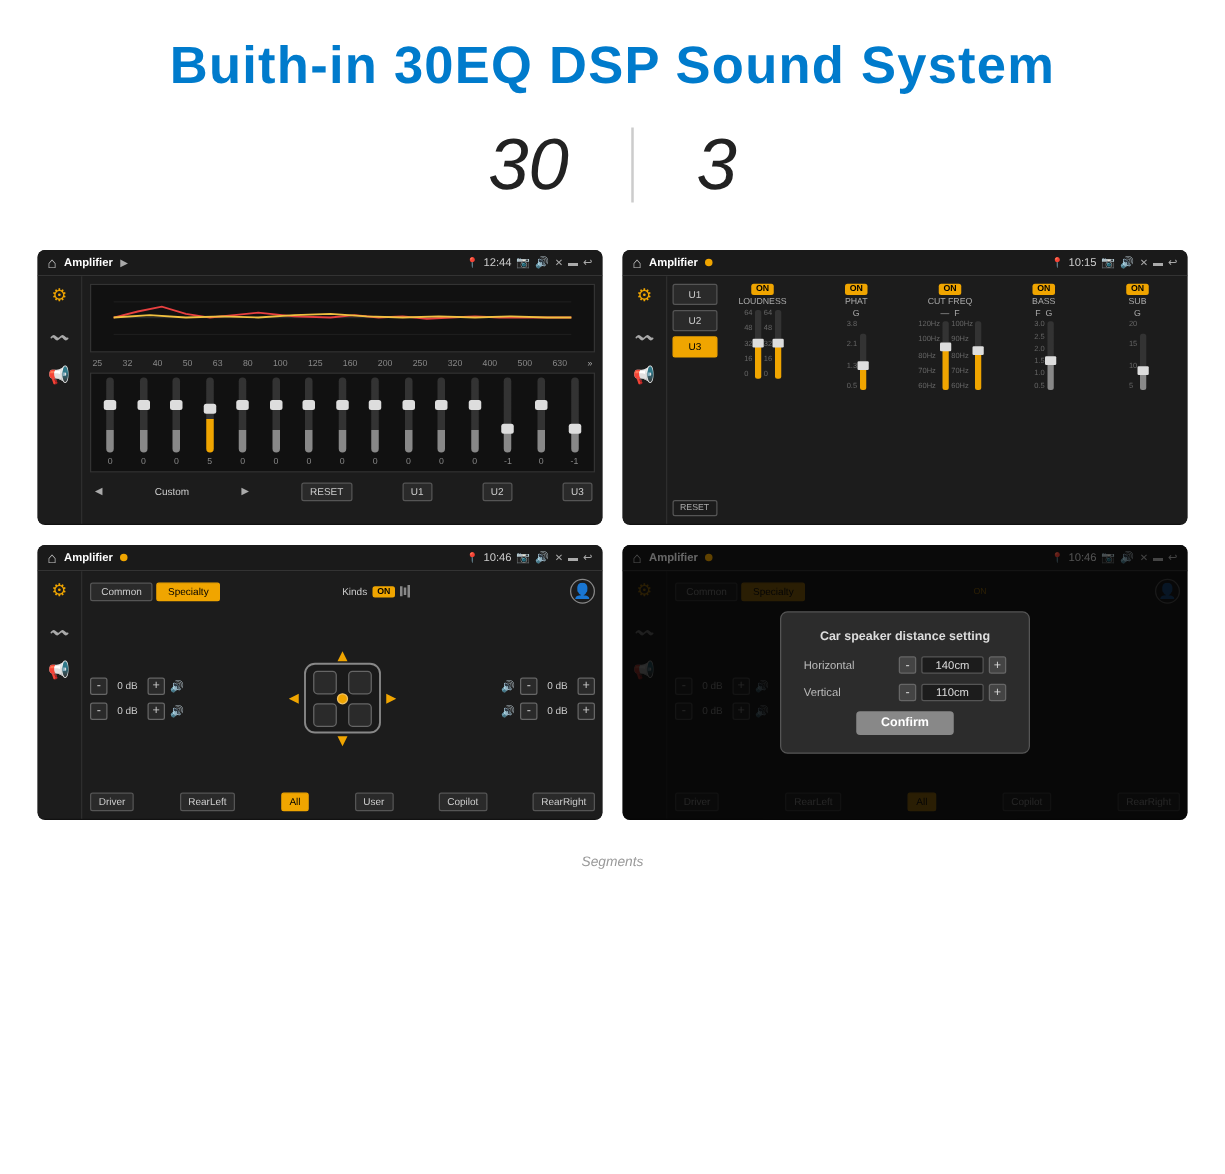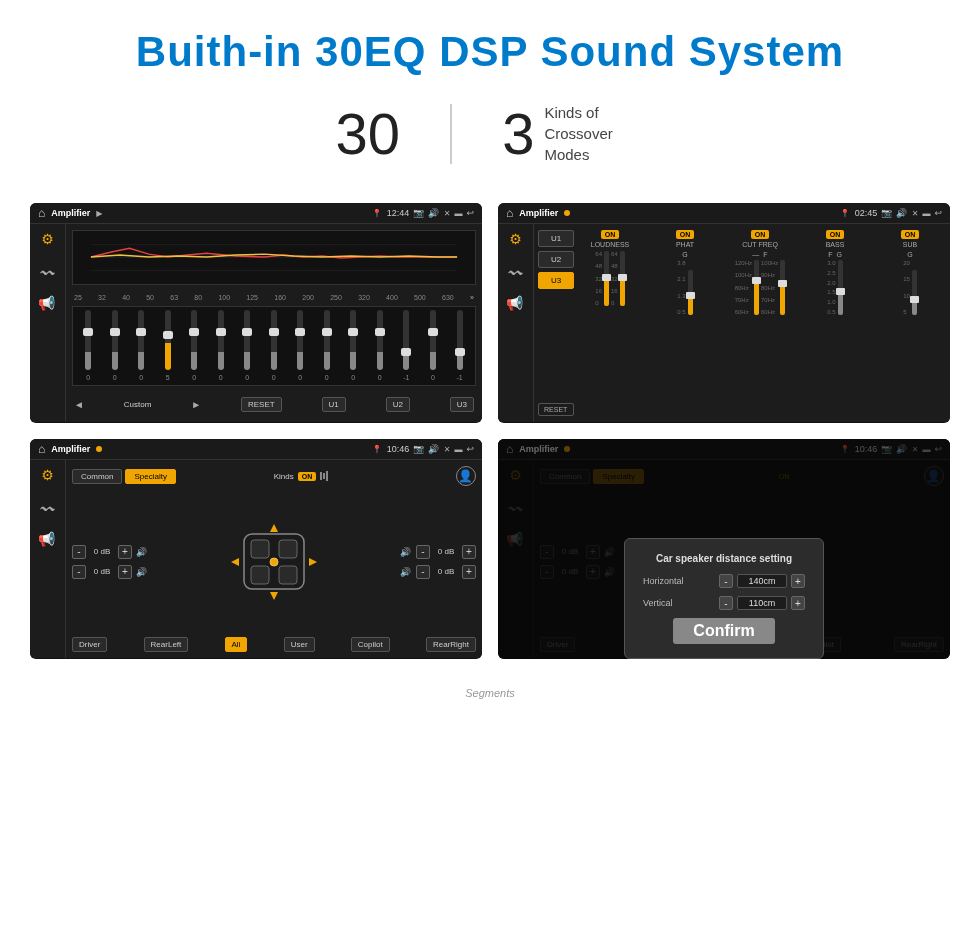--- a/index.html
+++ b/index.html
@@ -29,20 +29,21 @@
       justify-content: center;
       align-items: center;
       gap: 0;
       padding: 10px 0 28px;
     }
     .stat-item {
       display: flex;
       align-items: center;
       gap: 10px;
       padding: 0 50px;
+      font-style: italic;
     }
     .stat-number {
       font-size: 58px;
       font-weight: 300;
       color: #222;
       line-height: 1;
     }
     .stat-label {
       font-size: 15px;
       color: #444;
@@ -116,21 +117,20 @@
     }
     .sidebar-icon.active { color: #f0a500; }
 
     
     .main-content {
       flex: 1;
       display: flex;
       flex-direction: column;
       padding: 6px;
       background: #1c1c1c;
-      justify-content: space-between;
     }
 
     
     .eq-chart {
       background: #111;
       border: 1px solid #333;
       height: 55px;
       margin-bottom: 6px;
       position: relative;
       overflow: hidden;
@@ -376,21 +376,21 @@
       color: #000;
       border-color: #f0a500;
     }
 
     
     .dialog-overlay {
       position: absolute;
       top: 0; left: 0; right: 0; bottom: 0;
       background: rgba(0,0,0,0.6);
       display: flex;
-      align-items: flex-end;
+      align-items: center;
       justify-content: center;
       z-index: 10;
     }
     .dialog-box {
       background: #2c2c2c;
       border: 1px solid #555;
       border-radius: 6px;
       padding: 14px 18px;
       min-width: 200px;
     }
@@ -434,21 +434,21 @@
       font-size: 9px;
       color: #ddd;
       padding: 1px 6px;
       border-radius: 2px;
       min-width: 50px;
       text-align: center;
     }
     .dialog-confirm-btn {
       background: #888;
       color: #fff;
-      font-size: 16px;
+      font-size: 10px;
       font-weight: bold;
       padding: 4px 20px;
       border: none;
       border-radius: 3px;
       display: block;
       margin: 8px auto 0;
     }
 
     
     .watermark {
@@ -495,24 +495,20 @@
   <h1 class="page-title">Buith-in 30EQ DSP Sound System</h1>
 </div>
 
 <div class="stats-row">
   <div class="stat-item">
     <span class="stat-number">30</span>
   </div>
   <div class="stat-divider"></div>
   <div class="stat-item">
     <span class="stat-number">3</span>
-    <span class="stat-label">
-      <span>Kinds of</span><br>
-      <span>Crossover Modes</span>
-    </span>
   </div>
 </div>
 
 <div class="screenshots-grid">
 
   <div class="screen" style="height:220px;">
 
     <div class="status-bar">
       <div class="status-bar-left">
         <span class="home-icon">⌂</span>
@@ -682,21 +678,21 @@
   <div class="screen" style="height:220px;">
 
     <div class="status-bar">
       <div class="status-bar-left">
         <span class="home-icon">⌂</span>
         <span style="font-size:9px; font-weight:bold; color:#fff;">Amplifier</span>
         <span class="indicator-light"></span>
       </div>
       <div class="status-bar-right">
         <span style="color:#f0a500; font-size:8px;">📍</span>
-        <span style="font-size:9px; color:#ccc;">02:45</span>
+        <span style="font-size:9px; color:#ccc;">10:15</span>
         <span style="font-size:9px; color:#aaa;">📷</span>
         <span style="font-size:9px; color:#aaa;">🔊</span>
         <span style="font-size:8px; color:#aaa;">✕</span>
         <span style="font-size:8px; color:#aaa;">▬</span>
         <span style="font-size:9px; color:#aaa;">↩</span>
       </div>
     </div>
 
     <div class="screen-body" style="height:198px;">
       <div class="left-sidebar">

